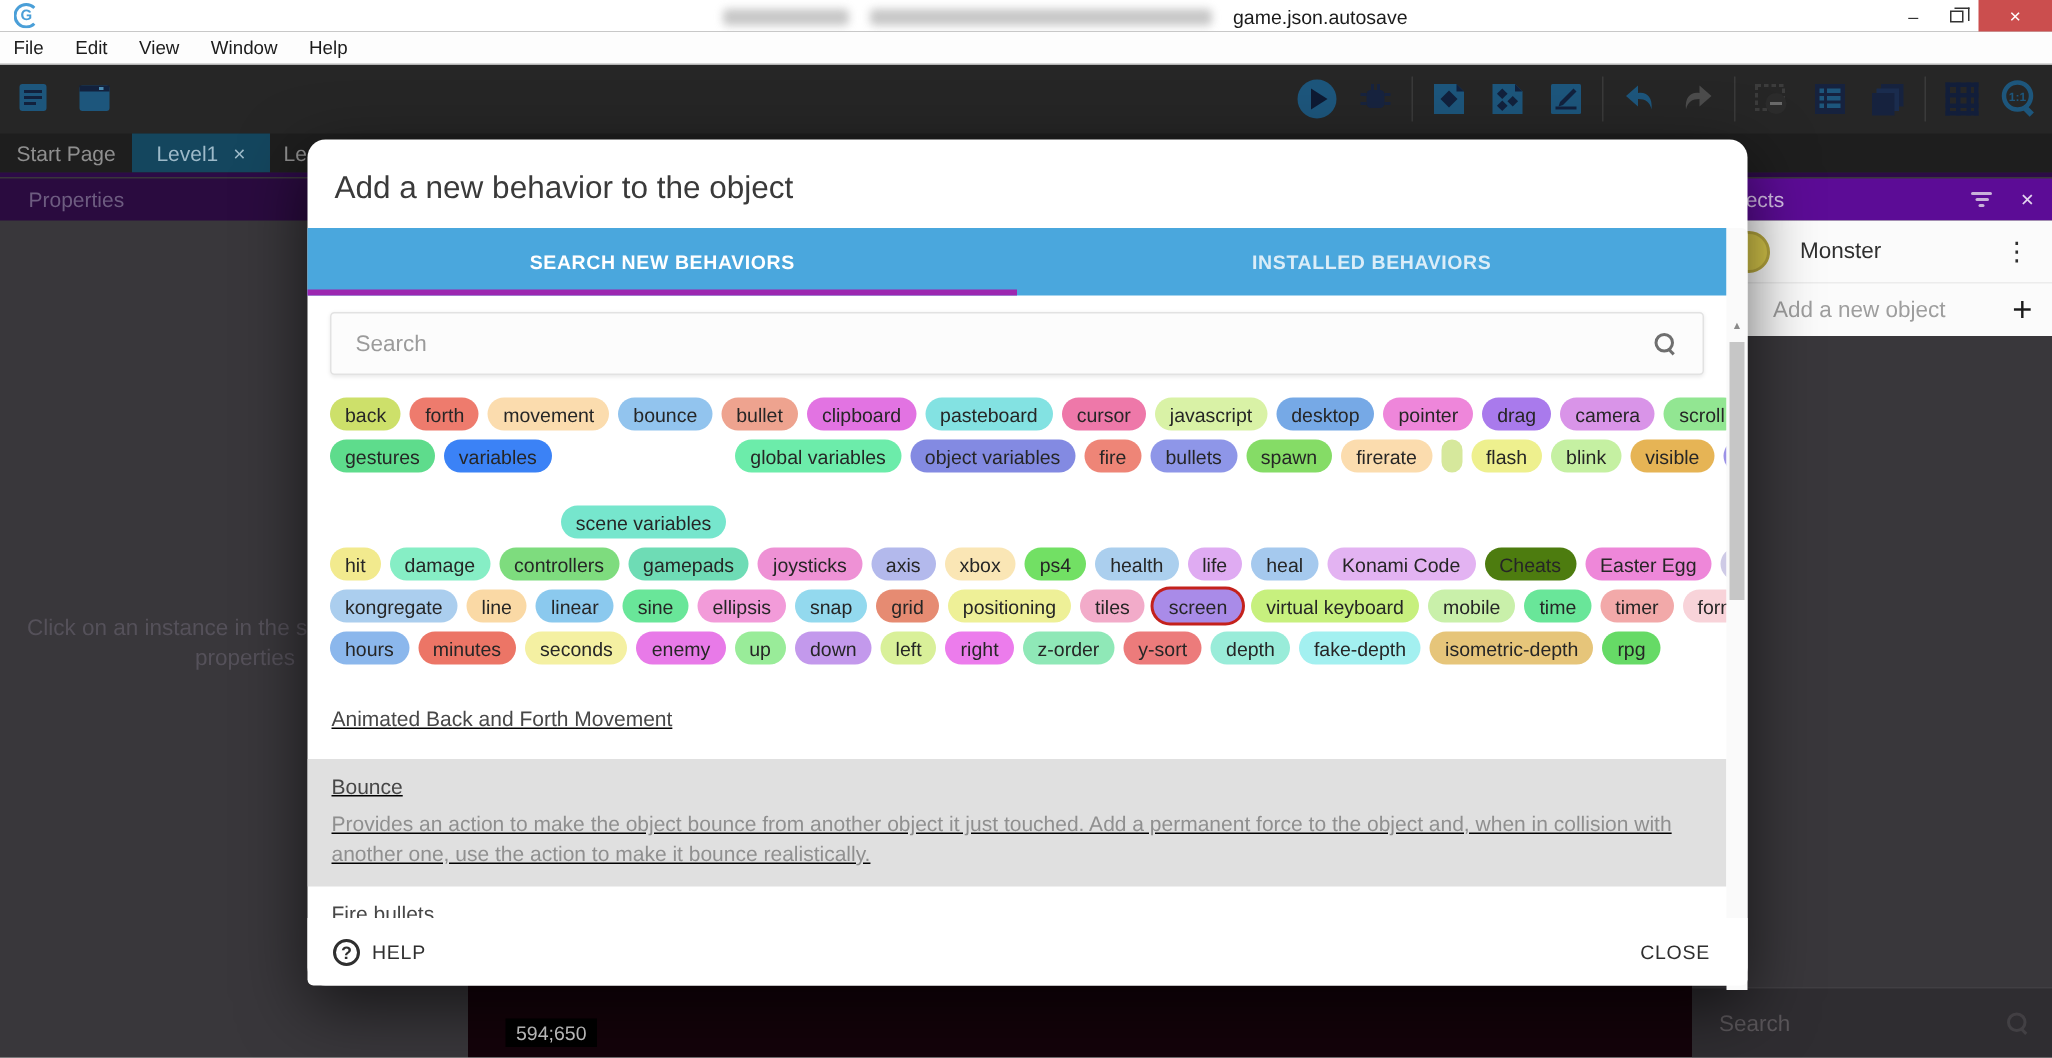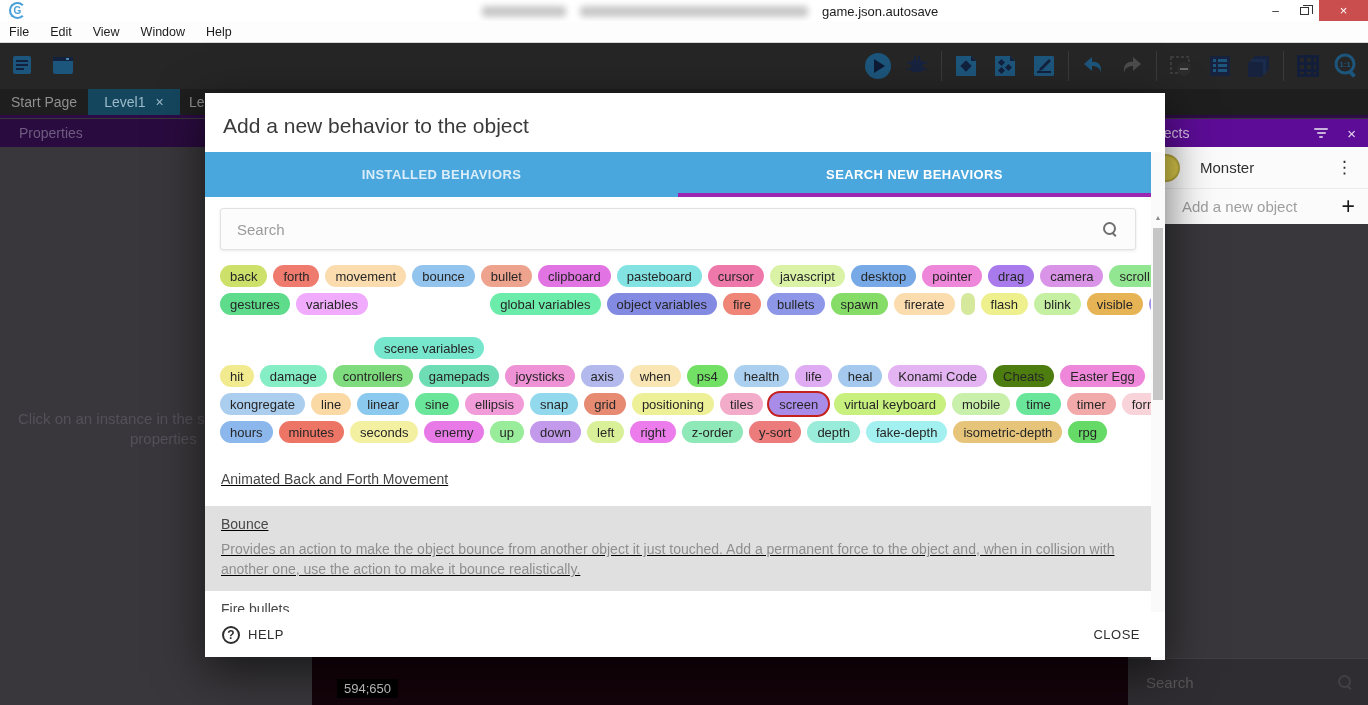--- a/index.html
+++ b/index.html
@@ -63,21 +63,21 @@
   .rp-search-label { margin-left:18px; font-size:15px; color:#5b575b; flex:1; }
   .dim-mag { margin-right:16px; opacity:.45; }
 
   
   .mag { width:14px; height:14px; position:relative; display:inline-block; }
   .mag:before { content:""; position:absolute; left:0; top:0; width:9px; height:9px; border:2px solid #6f6f6f; border-radius:50%; }
   .mag:after  { content:""; position:absolute; left:10px; top:10px; width:5px; height:2px; background:#6f6f6f; transform:rotate(45deg); transform-origin:0 0; }
   .mag.light:before { border-color:#5b575b; } .mag.light:after { background:#5b575b; }
 
   
-  .dialog { position:absolute; left:205px; top:93px; width:960px; height:564px; background:#fff; border-radius:0; box-shadow:0 14px 45px rgba(0,0,0,.6); z-index:50; }
+  .dialog { position:absolute; left:205px; top:93px; width:960px; height:564px; background:#fff; border-radius:12px; box-shadow:0 14px 45px rgba(0,0,0,.6); z-index:50; }
   .dlg-title { padding:21px 18px 15px; font-size:21px; color:#3a3a3a; font-weight:400; }
   .dlg-tabs { position:absolute; left:0; top:59px; width:946px; height:45px; background:#4aa7dd; display:flex; }
   .dlg-tab { flex:1; display:flex; align-items:center; justify-content:center; font-size:13px; font-weight:bold; letter-spacing:.4px; color:rgba(255,255,255,.8); position:relative; }
   .dlg-tab.active { color:#ffffff; }
   .dlg-tab.active:after { content:""; position:absolute; left:0; bottom:0; width:100%; height:4px; background:#9c27b0; }
   .dlg-content { position:absolute; left:0; top:104px; width:946px; height:415px; overflow:hidden; }
   .searchbox { margin:11px 15px 13px; height:42px; background:#fcfcfc; border:1px solid #e2e2e2; border-radius:3px; box-shadow:0 1px 3px rgba(0,0,0,.09); position:relative; display:flex; align-items:center; }
   .searchbox .ph { margin-left:16px; font-size:15px; color:#9b9b9b; flex:1; }
   .searchbox .mag { margin-right:18px; }
   .chips { padding:2px 12px; }
@@ -297,22 +297,22 @@
   <div class="rp-search">
     <div class="rp-search-label">Search</div>
     <span class="mag light dim-mag"></span>
   </div>
 </div>
 
 <div class="dialog">
   <div class="dlg-title">Add a new behavior to the object</div>
 
   <div class="dlg-tabs">
+    <div class="dlg-tab active">SEARCH NEW BEHAVIORS</div>
     <div class="dlg-tab">INSTALLED BEHAVIORS</div>
-    <div class="dlg-tab active">SEARCH NEW BEHAVIORS</div>
   </div>
 
   <div class="dlg-content">
     <div class="searchbox">
       <div class="ph">Search</div>
       <span class="mag"></span>
     </div>
     <div class="chips" id="chips">
         <div class="chip-row">
           <span class="chip" style="background: rgb(205, 224, 106);">back</span>
@@ -325,42 +325,42 @@
           <span class="chip" style="background: rgb(238, 120, 169);">cursor</span>
           <span class="chip" style="background: rgb(217, 242, 166);">javascript</span>
           <span class="chip" style="background: rgb(118, 169, 230);">desktop</span>
           <span class="chip" style="background: rgb(238, 134, 218);">pointer</span>
           <span class="chip" style="background: rgb(169, 122, 236);">drag</span>
           <span class="chip" style="background: rgb(217, 148, 232);">camera</span>
           <span class="chip" style="background: rgb(146, 230, 146);">scroll</span>
         </div>
         <div class="chip-row">
           <span class="chip" style="background: rgb(94, 220, 140);">gestures</span>
-          <span class="chip" style="background: #f0abfc;">variables</span>
+          <span class="chip" style="background: #3b82f6;">variables</span>
           <span class="chip dotted" style="background: rgb(118, 230, 205); margin-top: 44px;">scene variables</span>
           <span class="chip" style="background: rgb(108, 236, 170);">global variables</span>
           <span class="chip" style="background: rgb(131, 138, 226);">object variables</span>
           <span class="chip" style="background: rgb(238, 133, 119);">fire</span>
           <span class="chip" style="background: rgb(142, 150, 232);">bullets</span>
           <span class="chip" style="background: rgb(133, 220, 102);">spawn</span>
           <span class="chip" style="background: rgb(251, 220, 174);">firerate</span>
           <span class="chip dotted empty" style="background: rgb(214, 232, 156);"></span>
           <span class="chip" style="background: rgb(238, 240, 142);">flash</span>
           <span class="chip" style="background: rgb(197, 240, 162);">blink</span>
           <span class="chip dotted" style="background: rgb(230, 180, 85);">visible</span>
           <span class="chip" style="background: rgb(155, 145, 230);">invisible</span>
         </div>
         <div class="chip-row">
           <span class="chip" style="background: rgb(242, 234, 142);">hit</span>
           <span class="chip" style="background: rgb(134, 238, 197);">damage</span>
           <span class="chip dotted" style="background: rgb(126, 220, 126);">controllers</span>
           <span class="chip dotted" style="background: rgb(110, 220, 181);">gamepads</span>
           <span class="chip" style="background: rgb(238, 145, 213);">joysticks</span>
           <span class="chip" style="background: rgb(179, 185, 236);">axis</span>
-          <span class="chip" style="background: rgb(250, 230, 181);">when</span>
+          <span class="chip" style="background: rgb(250, 230, 181);">xbox</span>
           <span class="chip" style="background: rgb(114, 224, 100);">ps4</span>
           <span class="chip" style="background: rgb(171, 207, 238);">health</span>
           <span class="chip" style="background: rgb(223, 171, 242);">life</span>
           <span class="chip" style="background: rgb(165, 201, 238);">heal</span>
           <span class="chip" style="background: rgb(227, 179, 242);">Konami Code</span>
           <span class="chip" style="background: #4d7c0f;">Cheats</span>
           <span class="chip" style="background: rgb(238, 135, 217);">Easter Egg</span>
           <span class="chip" style="background: rgb(206, 202, 230);">api</span>
         </div>
         <div class="chip-row">

